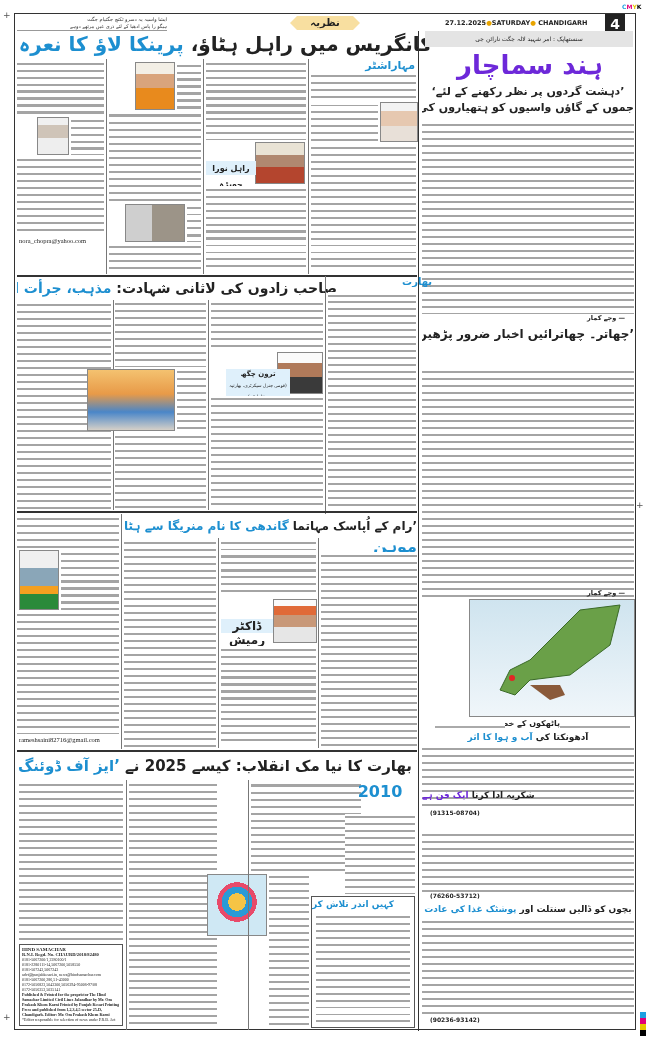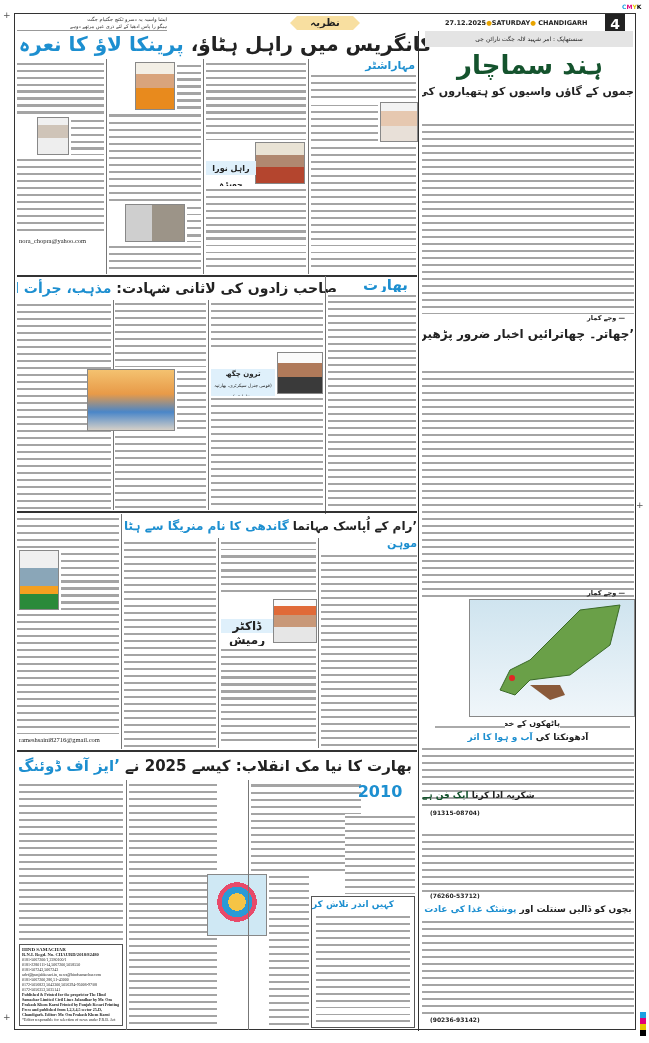--- a/index.html
+++ b/index.html
@@ -4,21 +4,21 @@
 <style>
 *{box-sizing:border-box;margin:0;padding:0}
 body{width:649px;height:1043px;background:#fff;font-family:"DejaVu Sans",sans-serif;position:relative;overflow:hidden;color:#222}
 .page{position:absolute;left:14px;top:13px;width:622px;height:1017px;border:1px solid #333}
 .abs{position:absolute}
 .rtl{direction:rtl;text-align:right}
 .lines{background:repeating-linear-gradient(to bottom,#fff 0,#fff 2.5px,#a4a4a4 2.5px,#a4a4a4 4.5px,#fff 4.5px,#fff 7px)}
 .vline{position:absolute;width:1px;background:#777}
 .hline{position:absolute;height:1px;background:#777}
 .blue{color:#1d8fd0}
-.red{color:#14532d}
+.red{color:#6d28d9}
 .head{font-family:"DejaVu Sans",sans-serif;font-weight:bold;white-space:nowrap;overflow:hidden}
 .photo{position:absolute;border:1px solid #888;overflow:hidden}
 .cap{position:absolute;background:#dff0fb;font-size:8px;font-weight:bold;text-align:center;direction:rtl;color:#222}
 .email{font-family:"Liberation Serif",serif;font-size:6.5px;color:#222}
 </style>
 </head>
 <body>
 
 <div class="abs" style="left:622px;top:3px;font-size:6px;font-weight:bold;">
   <span style="color:#1da1e2">C</span><span style="color:#e2007a">M</span><span style="color:#e6c600">Y</span><span style="color:#000">K</span>
@@ -71,20 +71,21 @@
   <div class="cap" style="left:191px;top:147px;width:50px;height:14px;line-height:16px">راہل نورا چوپڑہ</div>
   <div class="abs lines" style="left:191px;top:172px;width:100px;height:86px"></div>
 
   <div class="abs blue head rtl" style="left:340px;top:45px;width:60px;font-size:11px">مہاراشٹر</div>
   <div class="abs lines" style="left:296px;top:58px;width:105px;height:30px"></div>
   <div class="photo" style="left:365px;top:88px;width:38px;height:40px;background:linear-gradient(#f3f3f3 0 20%,#e6c8b0 20% 60%,#e8e0d8 60%)"></div>
   <div class="abs lines" style="left:296px;top:88px;width:67px;height:40px"></div>
   <div class="abs lines" style="left:296px;top:130px;width:105px;height:128px"></div>
 
   <div class="abs head rtl" style="left:407px;top:70px;width:212px;text-align:center;font-size:11px;line-height:16px">
+    <div>’دہشت گردوں پر نظر رکھنے کے لئے‘</div>
     <div>جموں کے گاؤں واسیوں کو ہتھیاروں کی ٹریننگ!</div>
   </div>
   <div class="abs lines" style="left:407px;top:108px;width:212px;height:192px"></div>
   <div class="abs head rtl" style="left:500px;top:300px;width:110px;font-size:6.5px">— وجے کمار</div>
 
   <div class="abs head rtl" style="left:407px;top:310px;width:212px;text-align:center;font-size:12px;line-height:20px">
     <div>’چھاتر۔ چھاترائیں اخبار ضرور پڑھیں‘</div>
   </div>
   <div class="abs lines" style="left:407px;top:355px;width:212px;height:228px"></div>
   <div class="abs head rtl" style="left:500px;top:575px;width:110px;font-size:6.5px">— وجے کمار</div>
@@ -130,26 +131,26 @@
   <div class="vline" style="left:98px;top:286px;height:210px"></div>
   <div class="vline" style="left:193px;top:286px;height:210px"></div>
   <div class="vline" style="left:310px;top:262px;height:238px"></div>
   <div class="abs lines" style="left:2px;top:287px;width:94px;height:208px"></div>
   <div class="photo" style="left:72px;top:355px;width:88px;height:62px;background:linear-gradient(#f4c270,#e89a48 40%,#4a86c8 70%,#d5d0c8)"></div>
   <div class="abs lines" style="left:100px;top:287px;width:91px;height:66px"></div>
   <div class="abs lines" style="left:162px;top:355px;width:29px;height:62px"></div>
   <div class="abs lines" style="left:100px;top:420px;width:91px;height:75px"></div>
   <div class="abs lines" style="left:196px;top:287px;width:112px;height:50px"></div>
   <div class="photo" style="left:262px;top:338px;width:46px;height:42px;background:linear-gradient(#fafafa 0 25%,#b07a5a 25% 60%,#3a3a3a 60%)"></div>
-  <div class="cap" style="left:196px;top:355px;width:64px;height:32px;font-size:7px;line-height:11px">
+  <div class="cap" style="left:211px;top:355px;width:64px;height:32px;font-size:7px;line-height:11px">
     <div>ترون چگھ</div>
     <div style="font-size:4.5px;font-weight:normal">(قومی جنرل سیکرٹری، بھارتیہ جنتا پارٹی)</div>
   </div>
   <div class="abs lines" style="left:196px;top:382px;width:112px;height:113px"></div>
-  <div class="abs blue head rtl" style="left:337px;top:262px;width:56px;font-size:15px">بھارت</div>
+  <div class="abs blue head rtl" style="left:361px;top:262px;width:56px;font-size:10px">بھارت</div>
   <div class="abs lines" style="left:313px;top:278px;width:88px;height:217px"></div>
 
   <div class="hline" style="left:2px;top:497px;width:400px;background:#333;height:2px"></div>
   <div class="vline" style="left:106px;top:500px;height:235px"></div>
   <div class="abs lines" style="left:2px;top:502px;width:102px;height:32px"></div>
   <div class="abs head rtl" style="left:108px;top:502px;width:294px;height:20px;font-size:12px;line-height:20px">
     <span>’رام کے اُپاسک مہاتما</span>
     <span class="blue">گاندھی کا نام منریگا سے ہٹانے کے معنے</span>
   </div>
   <div class="photo" style="left:4px;top:536px;width:40px;height:60px;background:linear-gradient(#f0f0f0 0 30%,#8aa6b8 30% 60%,#f4a020 60% 75%,#2a8a3a 75%)"></div>
@@ -157,21 +158,21 @@
   <div class="abs lines" style="left:2px;top:598px;width:102px;height:122px"></div>
   <div class="abs email" style="left:4px;top:722px">rameshsaini82716@gmail.com</div>
 
   <div class="vline" style="left:203px;top:524px;height:210px"></div>
   <div class="vline" style="left:303px;top:524px;height:210px"></div>
   <div class="abs lines" style="left:109px;top:525px;width:92px;height:208px"></div>
   <div class="abs lines" style="left:206px;top:525px;width:95px;height:58px"></div>
   <div class="photo" style="left:258px;top:585px;width:44px;height:44px;background:linear-gradient(#fafafa 0 15%,#e06a38 15% 35%,#c89878 35% 65%,#e6e6e6 65%)"></div>
   <div class="cap" style="left:206px;top:605px;width:52px;height:14px;line-height:14px;font-size:12px">ڈاکٹر رمیش سینی</div>
   <div class="abs lines" style="left:206px;top:632px;width:95px;height:100px"></div>
-  <div class="abs blue head rtl" style="left:350px;top:523px;width:52px;font-size:11px">موہن</div>
+  <div class="abs blue head rtl" style="left:350px;top:523px;width:52px;font-size:16px">موہن</div>
   <div class="abs lines" style="left:306px;top:538px;width:96px;height:195px"></div>
 
   <div class="hline" style="left:2px;top:736px;width:400px;background:#333;height:2px"></div>
   <div class="abs head rtl" style="left:2px;top:740px;width:395px;height:24px;font-size:15px;line-height:24px">
     <span>بھارت کا نیا مک انقلاب: کیسے 2025 نے</span>
     <span class="blue">’ایز آف ڈوئنگ بزنس‘ کو عادت بنا دیا</span>
   </div>
 
   <div class="abs" style="left:4px;top:768px;width:104px;height:246px">
     <div class="abs lines" style="left:0;top:0;width:104px;height:158px"></div>

